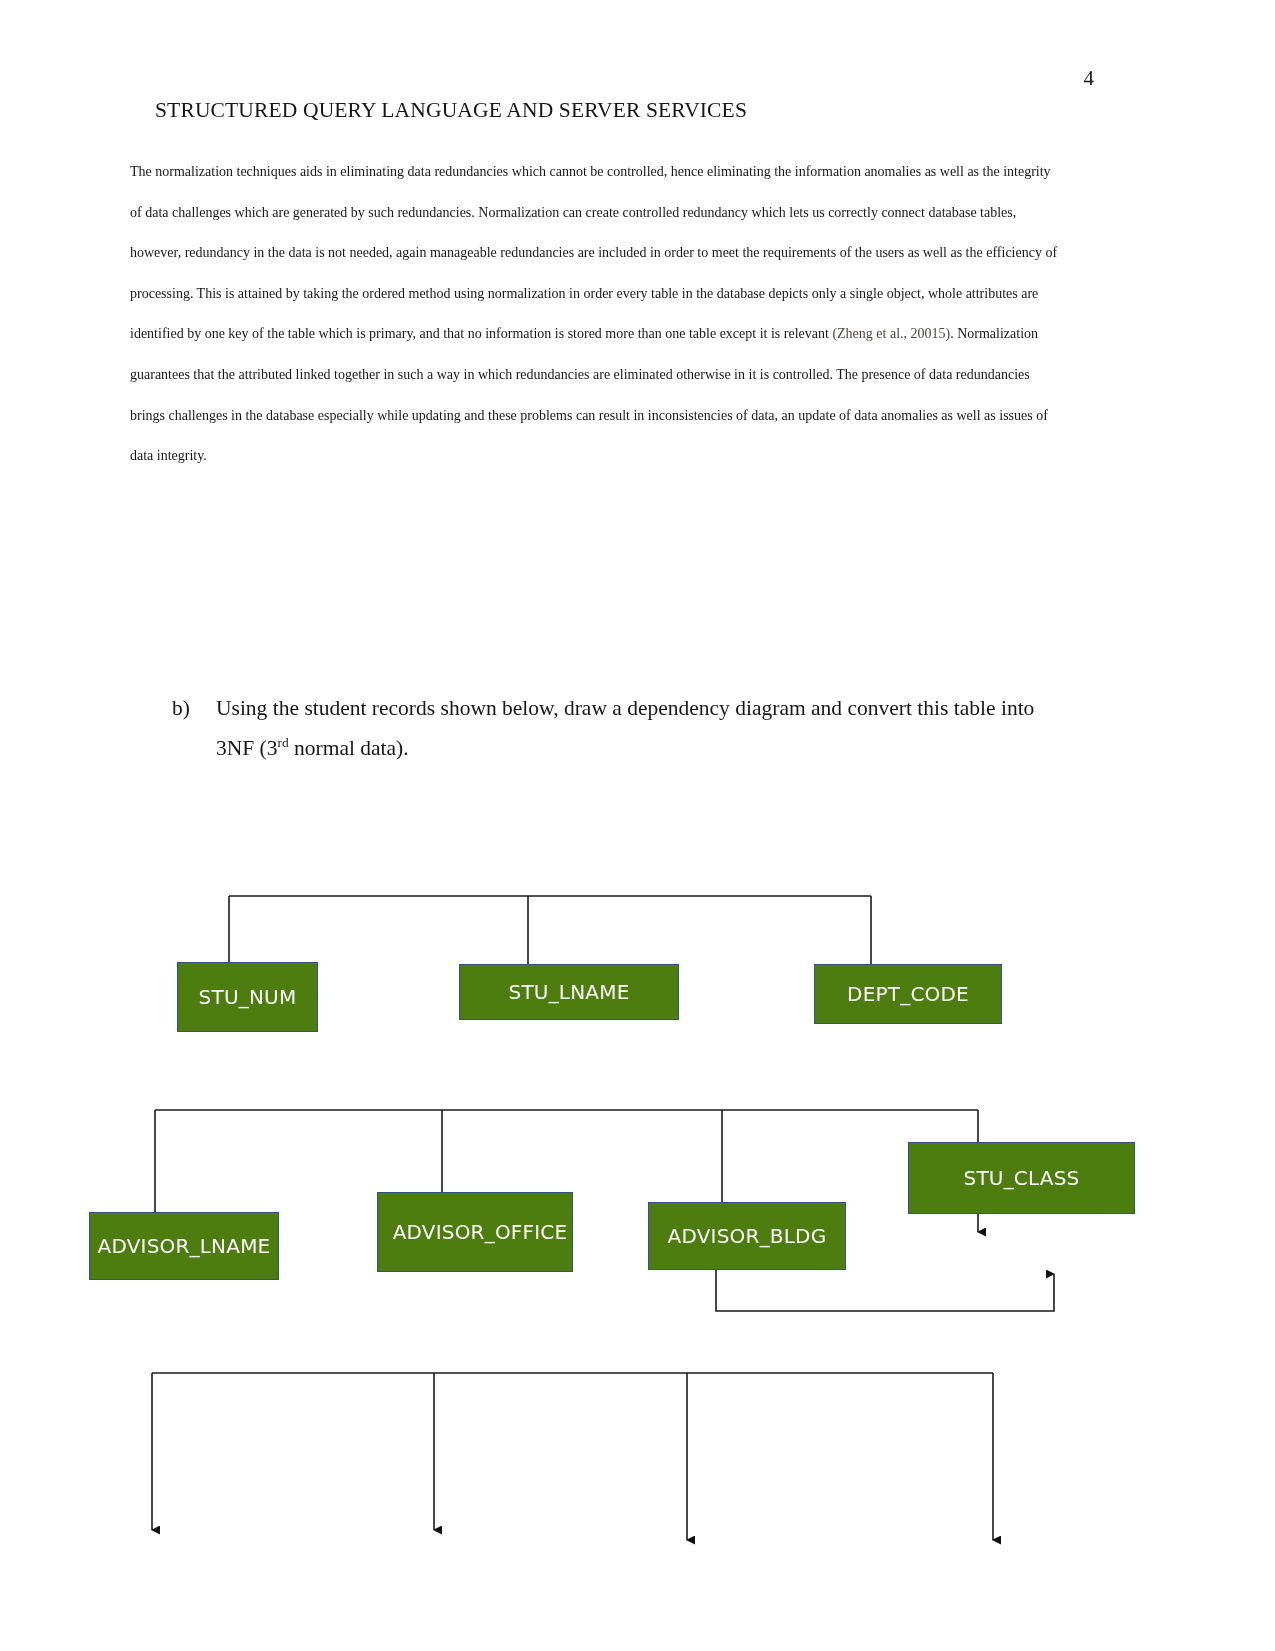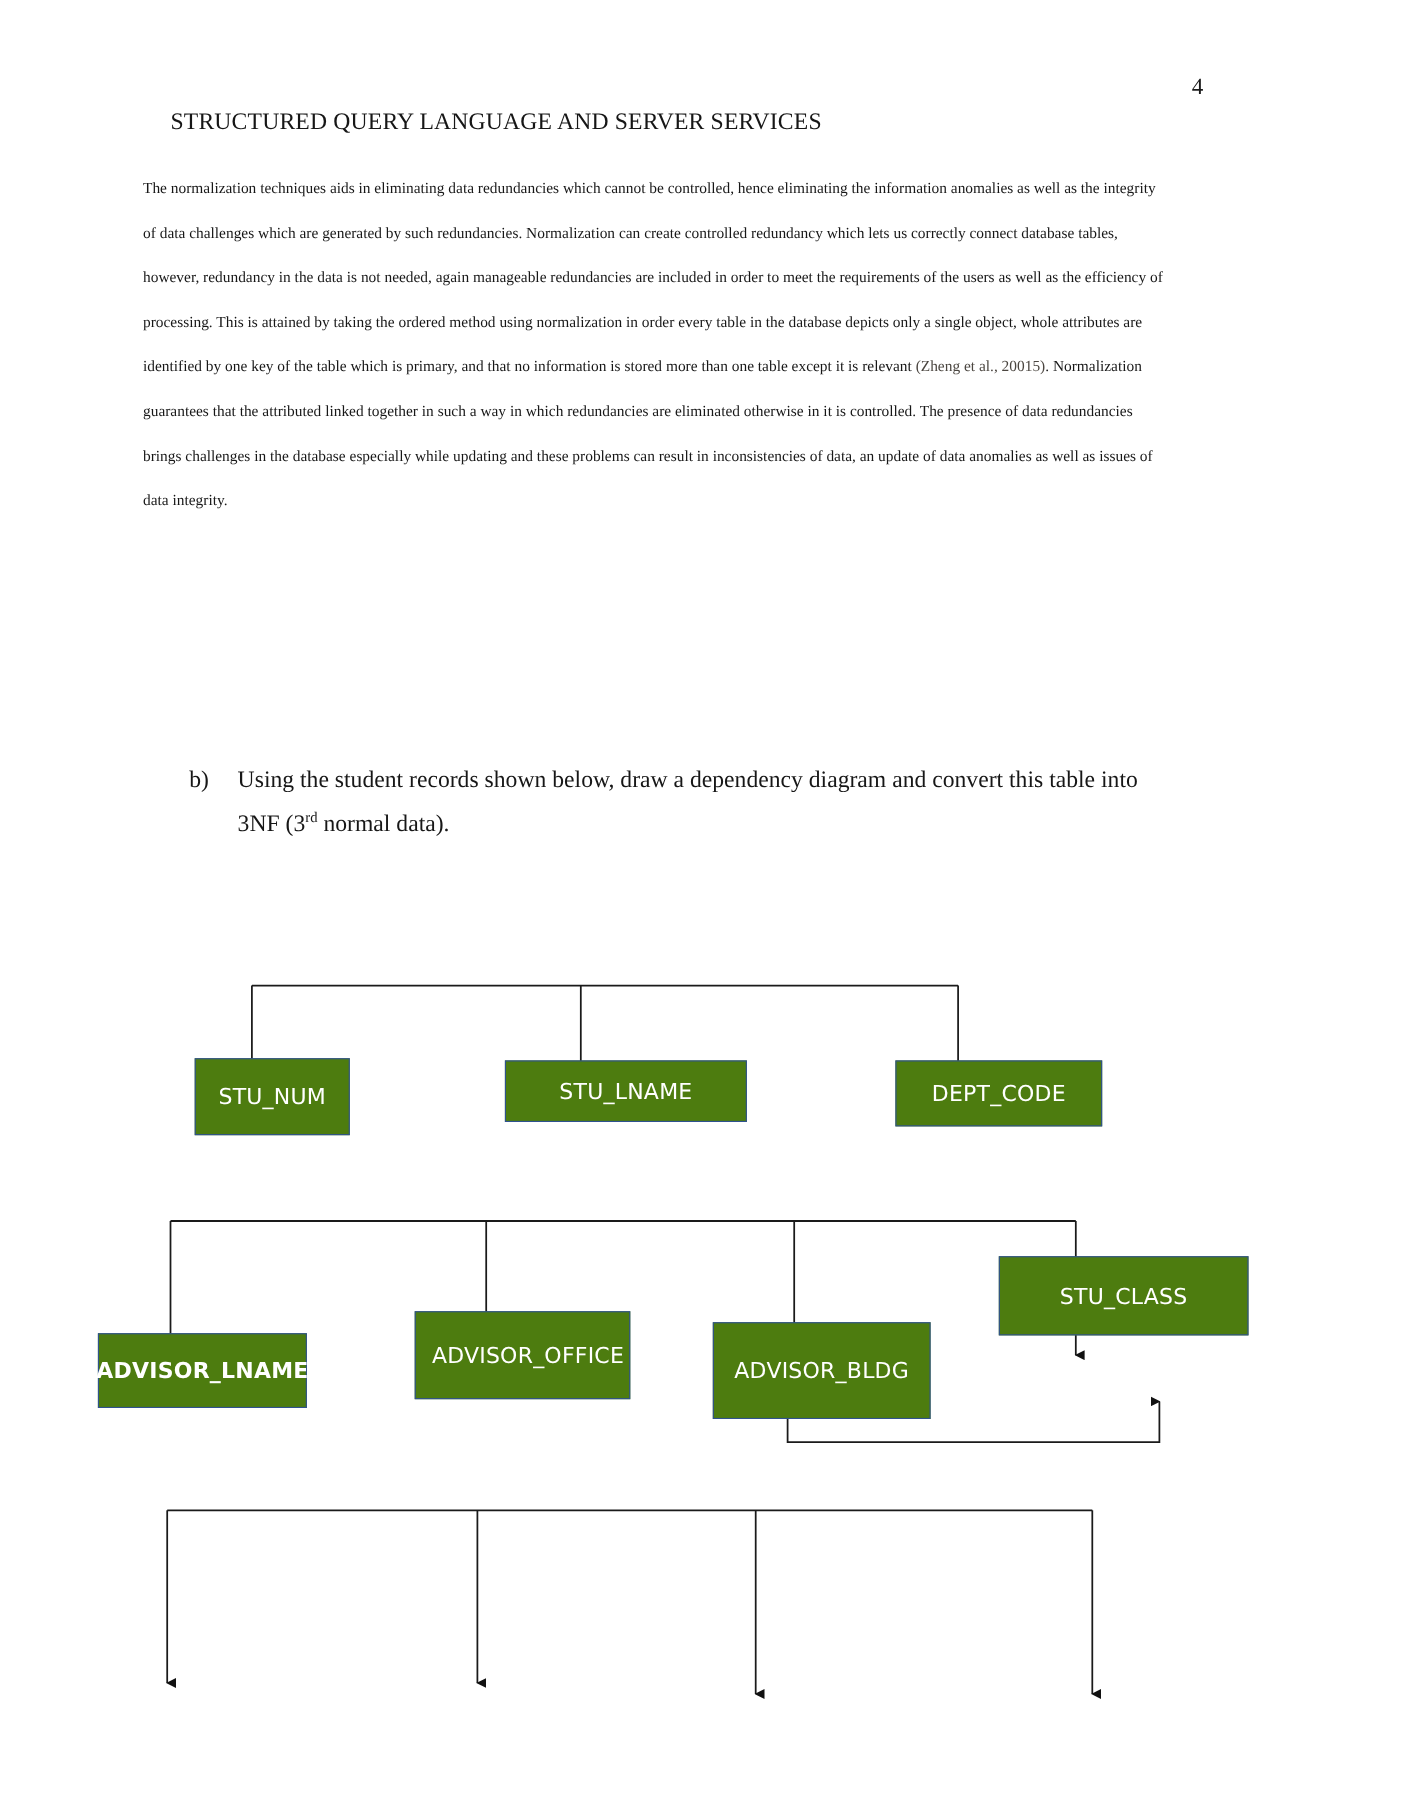--- a/index.html
+++ b/index.html
@@ -155,19 +155,19 @@
         <path d="M434,1373 L434,1530" marker-end="url(#arrowDown)"></path>
         <path d="M687,1373 L687,1540" marker-end="url(#arrowDown)"></path>
         <path d="M993,1373 L993,1540" marker-end="url(#arrowDown)"></path>
       </g>
     </svg>
 
     <div class="node-box" style="left:177px;  top:962px;  width:141px; height:70px;">STU_NUM</div>
     <div class="node-box" style="left:459px;  top:964px;  width:220px; height:56px;">STU_LNAME</div>
     <div class="node-box" style="left:814px;  top:964px;  width:188px; height:60px;">DEPT_CODE</div>
 
-    <div class="node-box" style="left:89px;   top:1212px; width:190px; height:68px;font-weight:bold;">ADVISOR_LNAME</div>
+    <div class="node-box" style="left:89px;   top:1212px; width:190px; height:68px;">ADVISOR_LNAME</div>
     <div class="node-box" style="left:377px;  top:1192px; width:196px; height:80px;padding-left:10px;">ADVISOR_OFFICE</div>
-    <div class="node-box" style="left:648px;  top:1202px; width:198px; height:88px;">ADVISOR_BLDG</div>
+    <div class="node-box" style="left:648px;  top:1202px; width:198px; height:68px;">ADVISOR_BLDG</div>
     <div class="node-box" style="left:908px;  top:1142px; width:227px; height:72px;">STU_CLASS</div>
   </div>
 
 </div>
 
 </body></html>

